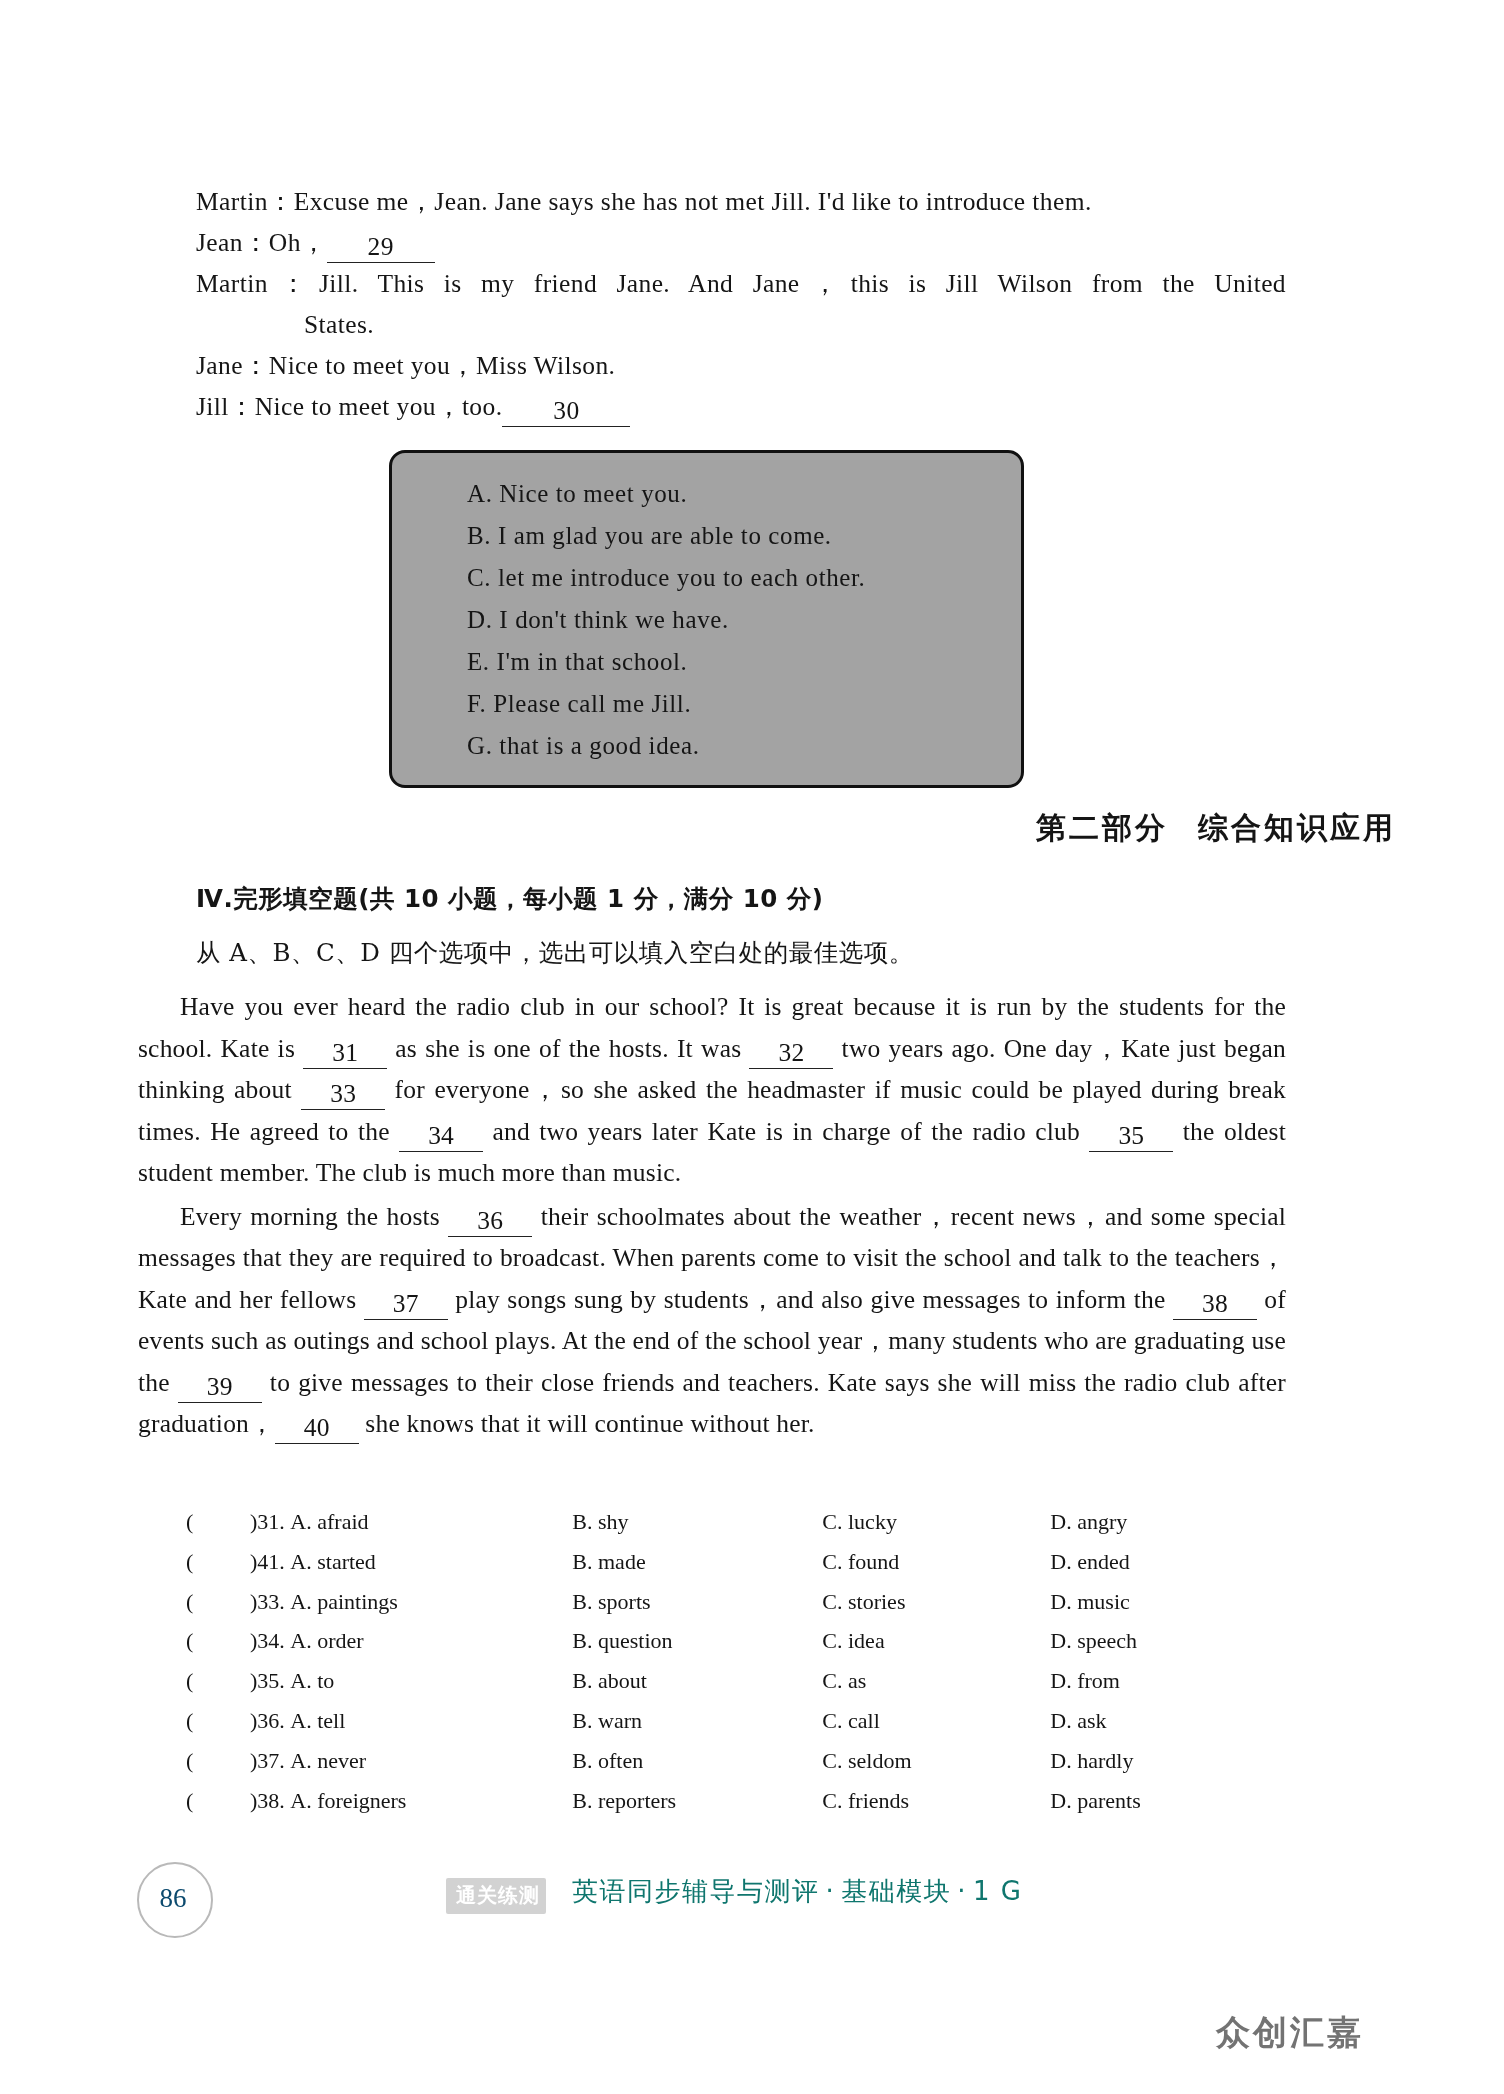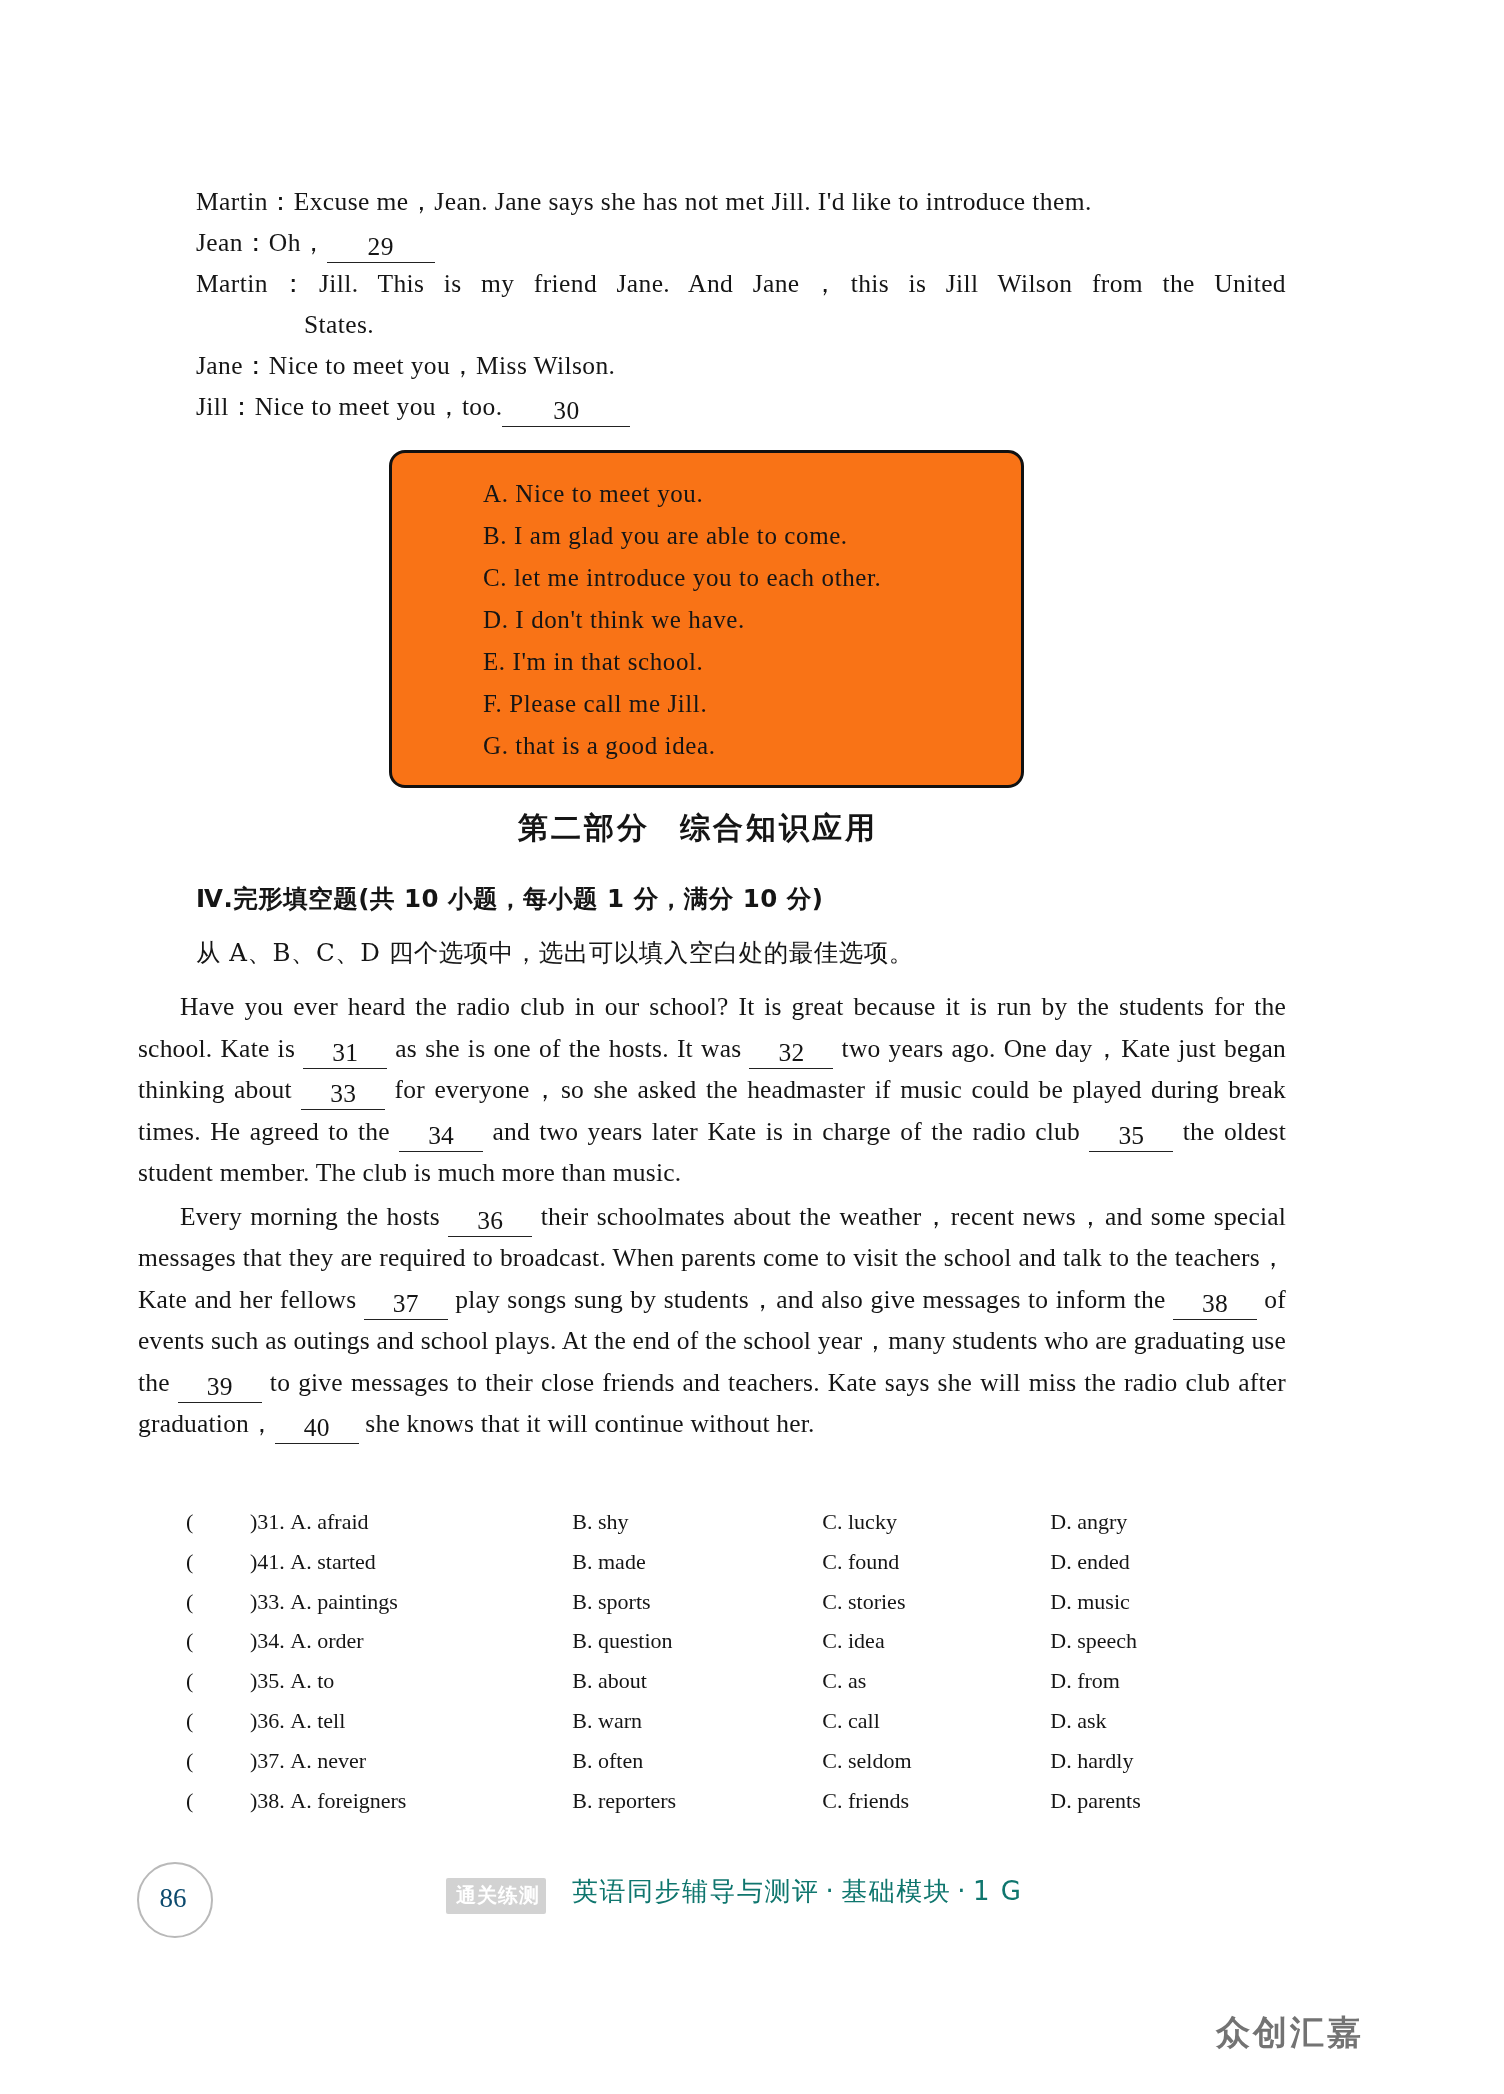--- a/index.html
+++ b/index.html
@@ -57,40 +57,40 @@
   .blank.w1 { width: 108px; }
   .blank.w2 { width: 128px; }
 
   
   .optbox {
     position: absolute;
     left: 389px;
     top: 450px;
     width: 635px;
     box-sizing: border-box;
-    background: #f97316;
+    background: #a3a3a3;
     border: 3.2px solid #111;
     border-radius: 16px;
-    padding: 20px 0 18px 16px;
+    padding: 20px 0 18px 0;
   }
   .optrow {
     font-size: 25px;
     line-height: 42px;
     padding-left: 75px;
     letter-spacing: 0.6px;
     white-space: nowrap;
   }
 
   
   .sec-head {
     position: absolute;
     left: 0;
     top: 808px;
     width: 1396px;
-    text-align: center;
+    text-align: right;
     font-family: "DejaVu Serif", "Liberation Serif", serif;
     font-weight: bold;
     font-size: 30px;
     letter-spacing: 3px;
   }
   .sec-head .gap { display: inline-block; width: 30px; }
 
   
   .part-head {
     position: absolute;

